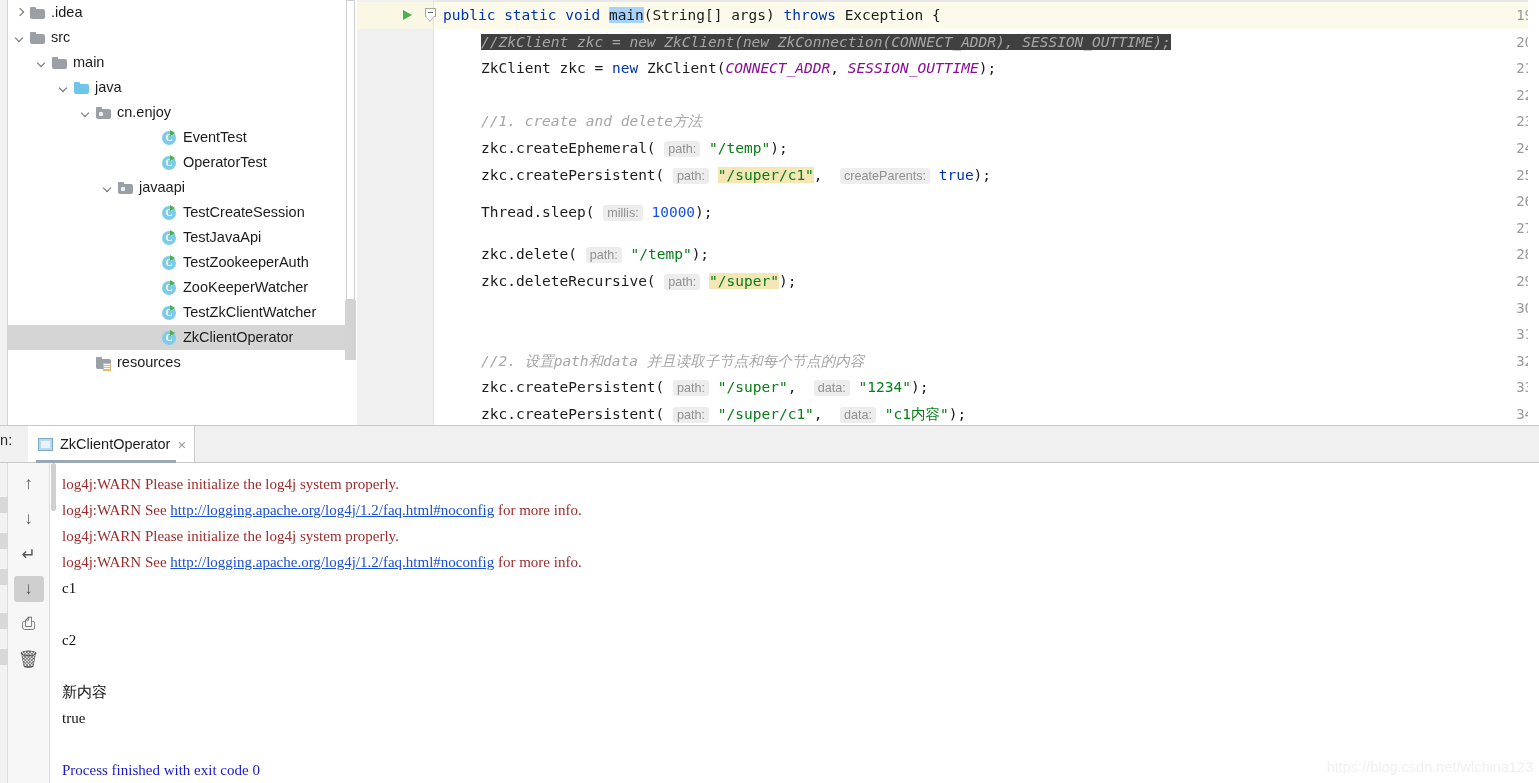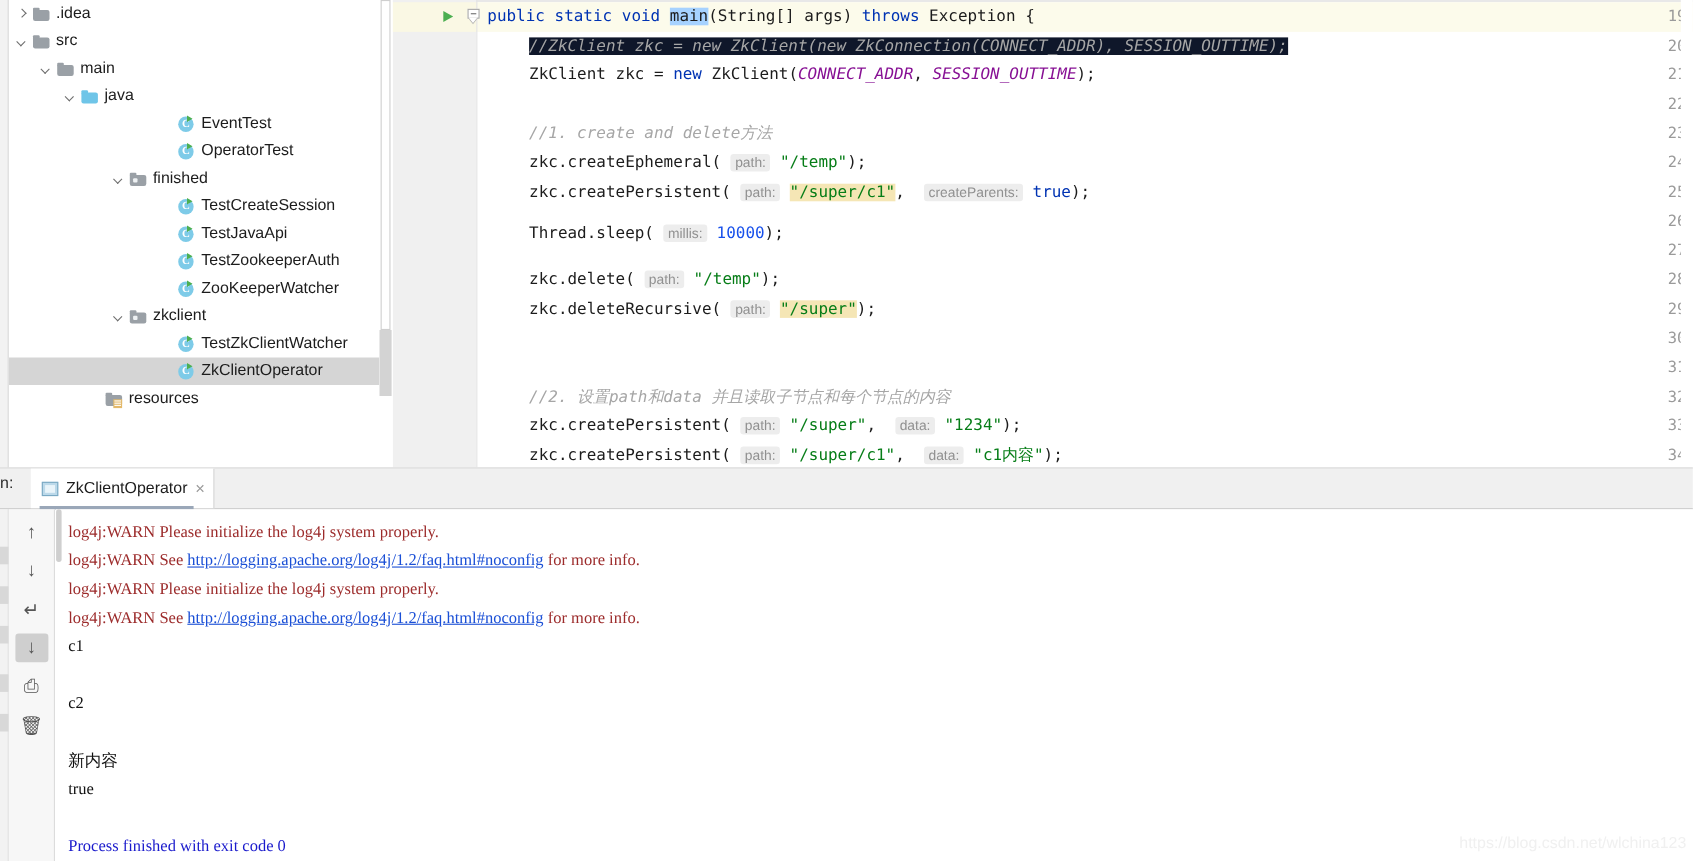--- a/index.html
+++ b/index.html
@@ -144,21 +144,21 @@
     background:#fcfbeb;
   }
   .code-line {
     position:absolute; left:86px; height:26.6px; line-height:26.6px;
     white-space:pre; color:#1c1c1c;
   }
   .kw { color:#0033b3; }
   .str { color:#067d17; }
   .num { color:#1750eb; }
   .cmt { color:#a6a6a6; font-style:italic; }
-  .cmt-hl { background:#0f172a; }
+  .cmt-hl { background:#404040; }
   .cfield { color:#871094; font-style:italic; }
   .sel { background:#a6d2ff; }
   .strhl { background:#f5e6b5; }
   .hint {
     background:#ededed; color:#909090; font-size:12.6px;
     font-family:"Liberation Sans", sans-serif;
     border-radius:3px; padding:1px 4px 1px 4px;
   }
   .ed-right-bar {
     position:absolute; right:0; top:0; width:11px; height:425px; background:#ffffff;
@@ -270,20 +270,28 @@
           <span class="tree-label">main</span>
         </div>
         <div class="tree-row" style="padding-left: 50px;">
           <span class="twisty down"></span>
           <span class="ico ico-folder blue">
             <span class="t"></span>
             <span class="b"></span>
           </span>
           <span class="tree-label">java</span>
         </div>
+        <div class="tree-row" style="padding-left: 72px;">
+          <span class="twisty down"></span>
+          <span class="ico ico-folder pkg">
+            <span class="t"></span>
+            <span class="b"></span>
+          </span>
+          <span class="tree-label">cn.enjoy</span>
+        </div>
         <div class="tree-row" style="padding-left: 138px;">
           <span class="twisty "></span>
           <span class="ico ico-class">
             <span class="circ">C</span>
             <span class="arw"></span>
           </span>
           <span class="tree-label">EventTest</span>
         </div>
         <div class="tree-row" style="padding-left: 138px;">
           <span class="twisty "></span>
@@ -292,21 +300,21 @@
             <span class="arw"></span>
           </span>
           <span class="tree-label">OperatorTest</span>
         </div>
         <div class="tree-row" style="padding-left: 94px;">
           <span class="twisty down"></span>
           <span class="ico ico-folder pkg">
             <span class="t"></span>
             <span class="b"></span>
           </span>
-          <span class="tree-label">finished</span>
+          <span class="tree-label">javaapi</span>
         </div>
         <div class="tree-row" style="padding-left: 138px;">
           <span class="twisty "></span>
           <span class="ico ico-class">
             <span class="circ">C</span>
             <span class="arw"></span>
           </span>
           <span class="tree-label">TestCreateSession</span>
         </div>
         <div class="tree-row" style="padding-left: 138px;">
@@ -325,28 +333,20 @@
           </span>
           <span class="tree-label">TestZookeeperAuth</span>
         </div>
         <div class="tree-row" style="padding-left: 138px;">
           <span class="twisty "></span>
           <span class="ico ico-class">
             <span class="circ">C</span>
             <span class="arw"></span>
           </span>
           <span class="tree-label">ZooKeeperWatcher</span>
-        </div>
-        <div class="tree-row" style="padding-left: 94px;">
-          <span class="twisty down"></span>
-          <span class="ico ico-folder pkg">
-            <span class="t"></span>
-            <span class="b"></span>
-          </span>
-          <span class="tree-label">zkclient</span>
         </div>
         <div class="tree-row" style="padding-left: 138px;">
           <span class="twisty "></span>
           <span class="ico ico-class">
             <span class="circ">C</span>
             <span class="arw"></span>
           </span>
           <span class="tree-label">TestZkClientWatcher</span>
         </div>
         <div class="tree-row selected" style="padding-left: 138px;">

